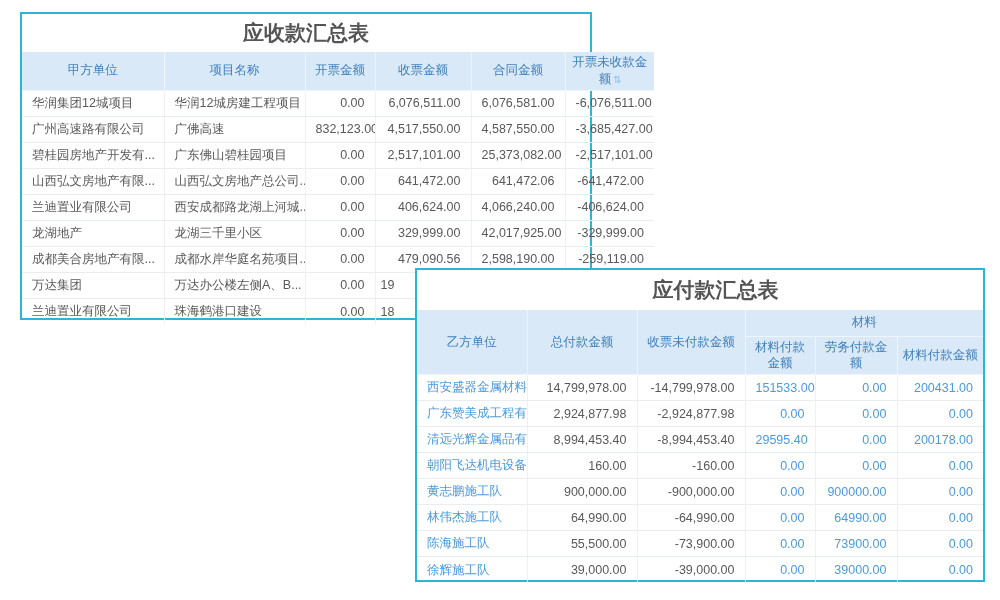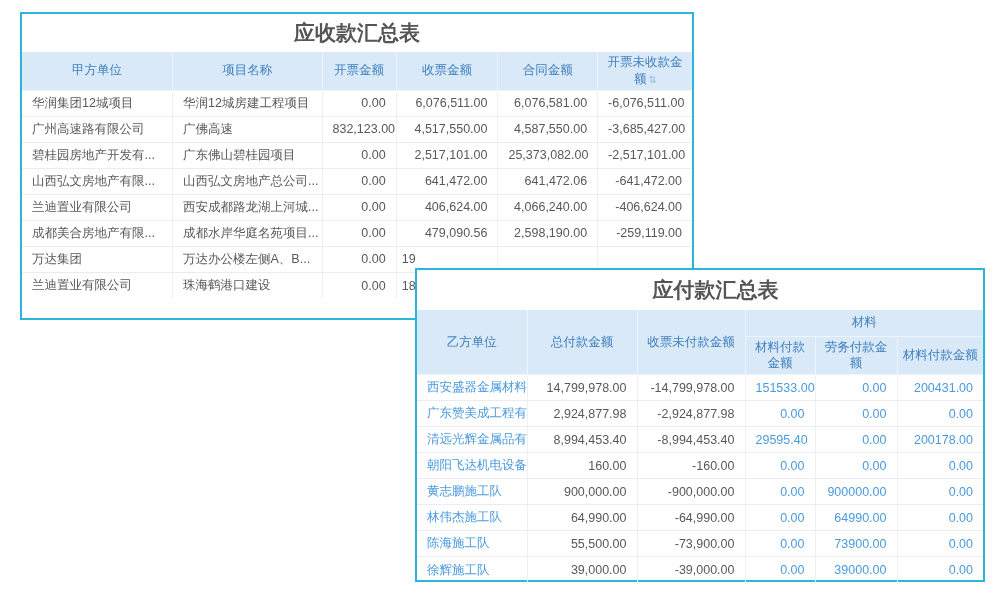--- a/index.html
+++ b/index.html
@@ -4,21 +4,21 @@
 <style>
   * { box-sizing: border-box; margin: 0; padding: 0; }
   html, body { width: 1000px; height: 600px; background: #ffffff; }
   body { font-family: "Liberation Sans", "DejaVu Sans", sans-serif; position: relative; overflow: hidden; }
 
   .panel {
     position: absolute;
     background: #ffffff;
     border: 2px solid #2bb6d9;
   }
-  #receivables-panel { left: 20px; top: 12px; width: 674px; height: 308px; z-index: 1; }
+  #receivables-panel { left: 20px; top: 12px; width: 572px; height: 308px; z-index: 1; }
   #payables-panel    { left: 415px; top: 268px; width: 570px; height: 314px; z-index: 2; }
 
   .panel-title {
     text-align: center;
     font-weight: bold;
     color: #555555;
     font-size: 21px;
   }
   #receivables-panel .panel-title { line-height: 38px; height: 38px; }
   #payables-panel .panel-title    { line-height: 40px; height: 40px; padding-left: 31px; }
@@ -128,20 +128,28 @@
         <td class="num">641,472.06</td>
         <td class="num">-641,472.00</td>
       </tr>
       <tr>
         <td class="txt">兰迪置业有限公司</td>
         <td class="txt">西安成都路龙湖上河城...</td>
         <td class="num">0.00</td>
         <td class="num">406,624.00</td>
         <td class="num">4,066,240.00</td>
         <td class="num">-406,624.00</td>
+      </tr>
+      <tr>
+        <td class="txt">龙湖地产</td>
+        <td class="txt">龙湖三千里小区</td>
+        <td class="num">0.00</td>
+        <td class="num">329,999.00</td>
+        <td class="num">42,017,925.00</td>
+        <td class="num">-329,999.00</td>
       </tr>
       <tr>
         <td class="txt">成都美合房地产有限...</td>
         <td class="txt">成都水岸华庭名苑项目...</td>
         <td class="num">0.00</td>
         <td class="num">479,090.56</td>
         <td class="num">2,598,190.00</td>
         <td class="num">-259,119.00</td>
       </tr>
       <tr>

